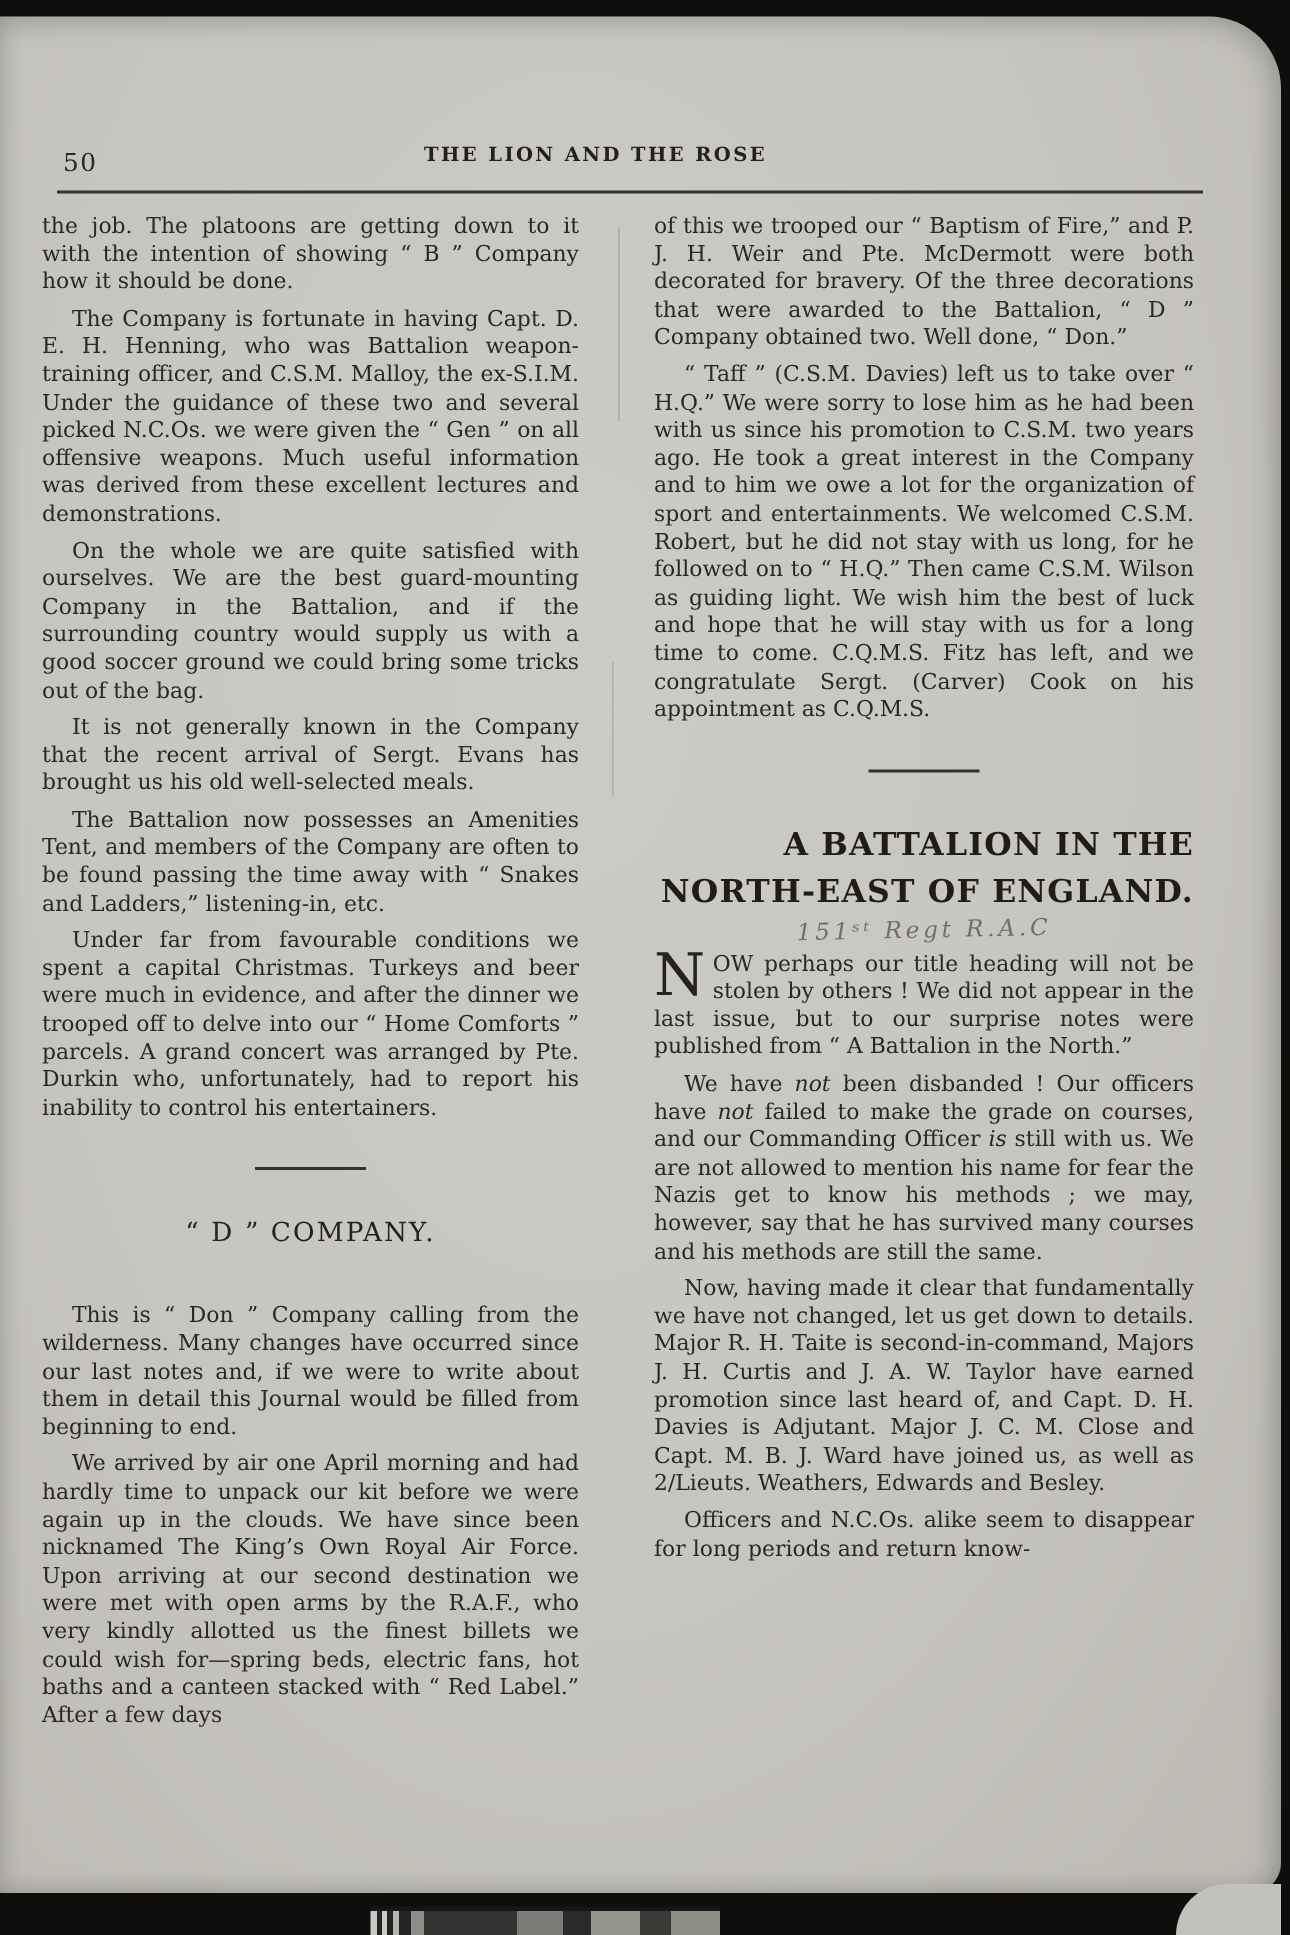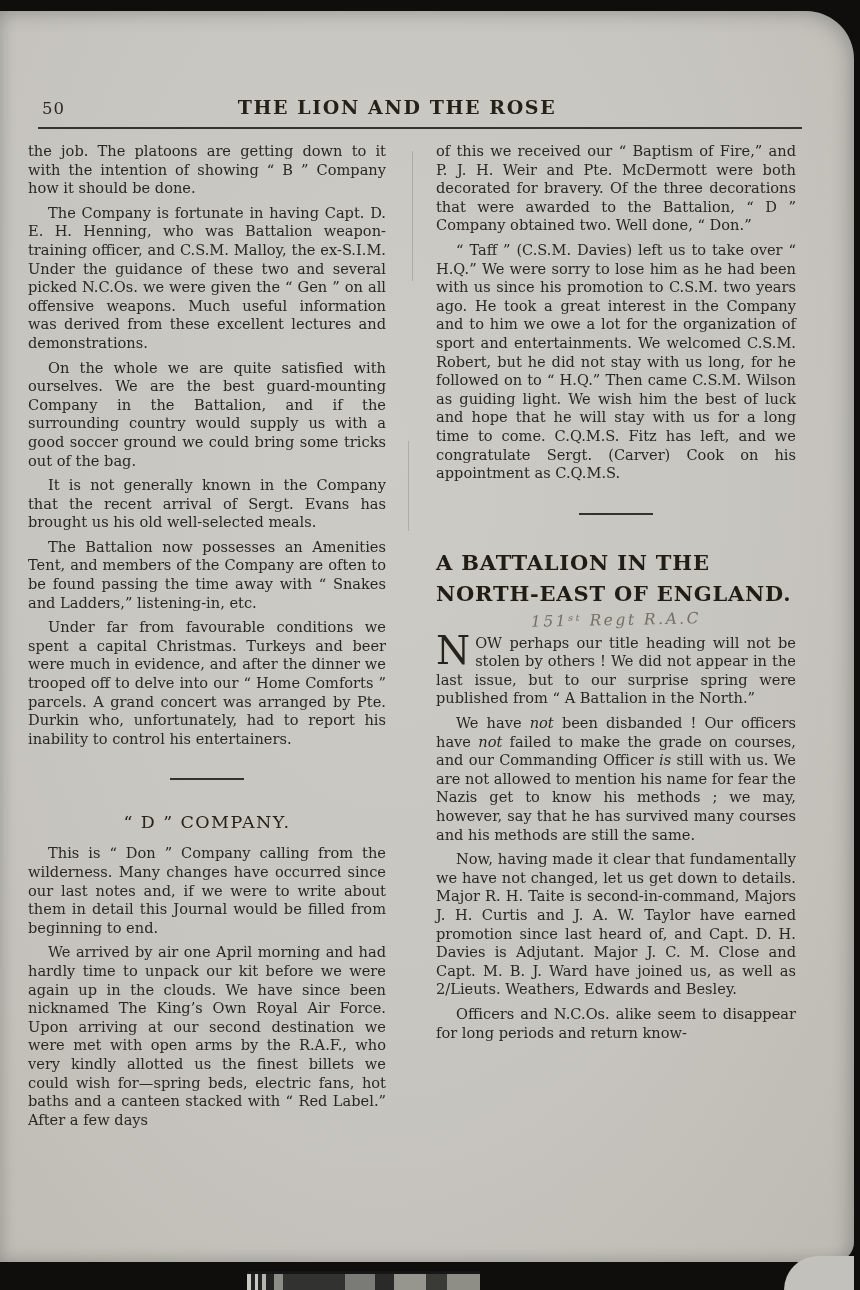--- a/index.html
+++ b/index.html
@@ -17,40 +17,40 @@
   }
   .corner-patch{
     position:absolute;right:6px;bottom:0;width:70px;height:34px;
     background:#c3c1bb;border-radius:46px 0 0 0;
   }
   .page-number{
     position:absolute;left:42px;top:88px;font-size:16.5px;color:#2a2823;letter-spacing:1px;
   }
   .header-title{
     position:absolute;left:0;right:60px;top:85px;text-align:center;
-    font-weight:bold;font-size:19px;letter-spacing:1.6px;color:#242218;
+    font-weight:bold;font-size:13px;letter-spacing:1.6px;color:#242218;
   }
   .header-rule{
     position:absolute;left:38px;width:764px;top:116px;height:2px;background:#35332d;
   }
   .col{position:absolute;top:131px;color:#2a2822;}
   .col-left{left:28px;width:358px;}
   .col-right{left:436px;width:360px;}
   .para{
     font-size:14.6px;line-height:18.6px;text-align:justify;
     margin:0 0 6px;text-indent:20px;
   }
   .para.noindent{text-indent:0;}
   .divider{width:74px;height:2px;background:#34322c;margin:30px auto 32px;}
   .section-heading{
     text-align:center;font-weight:normal;font-size:17.5px;letter-spacing:1.4px;
-    margin:0 0 12px;color:#262419;
+    margin:0 0 36px;color:#262419;
   }
   .article-heading{
-    text-align:left;font-weight:bold;font-size:21px;letter-spacing:0.8px;
+    text-align:right;font-weight:bold;font-size:21px;letter-spacing:0.8px;
     line-height:1.5;white-space:pre-line;margin:2px 0 0;color:#1f1d14;
   }
   .handwriting{
     text-align:center;color:#716f66;font-style:italic;font-size:15.5px;
     letter-spacing:2.5px;transform:rotate(-1.2deg);margin:1px 0 5px;
     font-family:"DejaVu Serif","Liberation Serif",serif;
   }
   .dropcap-para{text-indent:0;}
   .dropcap{
     float:left;font-size:39px;line-height:30px;padding:2px 5px 0 0;color:#25231b;
@@ -79,27 +79,27 @@
       <p class="para"><span>On the whole we are quite satisfied with ourselves.  We are the best guard-mounting Company in the Battalion, and if the surrounding country would supply us with a good soccer ground we could bring some tricks out of the bag.</span></p>
       <p class="para"><span>It is not generally known in the Company that the recent arrival of Sergt. Evans has brought us his old well-selected meals.</span></p>
       <p class="para"><span>The Battalion now possesses an Amenities Tent, and members of the Company are often to be found passing the time away with “ Snakes and Ladders,” listening-in, etc.</span></p>
       <p class="para"><span>Under far from favourable conditions we spent a capital Christmas.  Turkeys and beer were much in evidence, and after the dinner we trooped off to delve into our “ Home Comforts ” parcels.  A grand concert was arranged by Pte. Durkin who, unfortunately, had to report his inability to control his entertainers.</span></p>
       <div class="divider"></div>
       <h3 class="section-heading">“ D ” COMPANY.</h3>
       <p class="para"><span>This is “ Don ” Company calling from the wilderness.  Many changes have occurred since our last notes and, if we were to write about them in detail this Journal would be filled from beginning to end.</span></p>
       <p class="para"><span>We arrived by air one April morning and had hardly time to unpack our kit before we were again up in the clouds.  We have since been nicknamed The King’s Own Royal Air Force.  Upon arriving at our second destination we were met with open arms by the R.A.F., who very kindly allotted us the finest billets we could wish for—spring beds, electric fans, hot baths and a canteen stacked with “ Red Label.”   After a few days</span></p>
     </div>
   <div class="col col-right">
-      <p class="para noindent"><span>of this we received our “ Baptism of Fire,” and P. J. H. Weir and Pte. McDermott were both decorated for bravery.  Of the three decorations that were awarded to the Battalion, “ D ” Company obtained two.  Well done, “ Don.”</span></p>
+      <p class="para noindent"><span>of this we trooped our “ Baptism of Fire,” and P. J. H. Weir and Pte. McDermott were both decorated for bravery.  Of the three decorations that were awarded to the Battalion, “ D ” Company obtained two.  Well done, “ Don.”</span></p>
       <p class="para"><span>“ Taff ” (C.S.M. Davies) left us to take over “ H.Q.”  We were sorry to lose him as he had been with us since his promotion to C.S.M. two years ago.  He took a great interest in the Company and to him we owe a lot for the organization of sport and entertainments.  We welcomed C.S.M. Robert, but he did not stay with us long, for he followed on to “ H.Q.”  Then came C.S.M. Wilson as guiding light.  We wish him the best of luck and hope that he will stay with us for a long time to come.  C.Q.M.S. Fitz has left, and we congratulate Sergt. (Carver) Cook on his appointment as C.Q.M.S.</span></p>
       <div class="divider"></div>
       <h2 class="article-heading">A BATTALION IN THE
 NORTH-EAST OF ENGLAND.</h2>
       <div class="handwriting">151ˢᵗ Regt  R.A.C</div>
-      <p class="para dropcap-para"><span class="dropcap">N</span><span>OW perhaps our title heading will not be stolen by others !  We did not appear in the last issue, but to our surprise spring were published from “ A Battalion in the North.”</span></p>
+      <p class="para dropcap-para"><span class="dropcap">N</span><span>OW perhaps our title heading will not be stolen by others !  We did not appear in the last issue, but to our surprise notes were published from “ A Battalion in the North.”</span></p>
       <p class="para"><span>We have </span><i>not</i><span> been disbanded !   Our officers have </span><i>not</i><span> failed to make the grade on courses, and our Commanding Officer </span><i>is</i><span> still with us.  We are not allowed to mention his name for fear the Nazis get to know his methods ;  we may, however, say that he has survived many courses and his methods are still the same.</span></p>
       <p class="para"><span>Now, having made it clear that fundamentally we have not changed, let us get down to details.  Major R. H. Taite is second-in-command, Majors J. H. Curtis and J. A. W. Taylor have earned promotion since last heard of, and Capt. D. H. Davies is Adjutant.  Major J. C. M. Close and Capt. M. B. J. Ward have joined us, as well as 2/Lieuts. Weathers, Edwards and Besley.</span></p>
       <p class="para"><span>Officers and N.C.Os. alike seem to disappear for long periods and return know-</span></p>
     </div>
 
   <div class="scan-artifact" style="left:412px;top:140px;width:1px;height:130px;"></div>
   <div class="scan-artifact" style="left:408px;top:430px;width:1px;height:90px;"></div>
 </div>
 
 <div class="corner-patch"></div>

